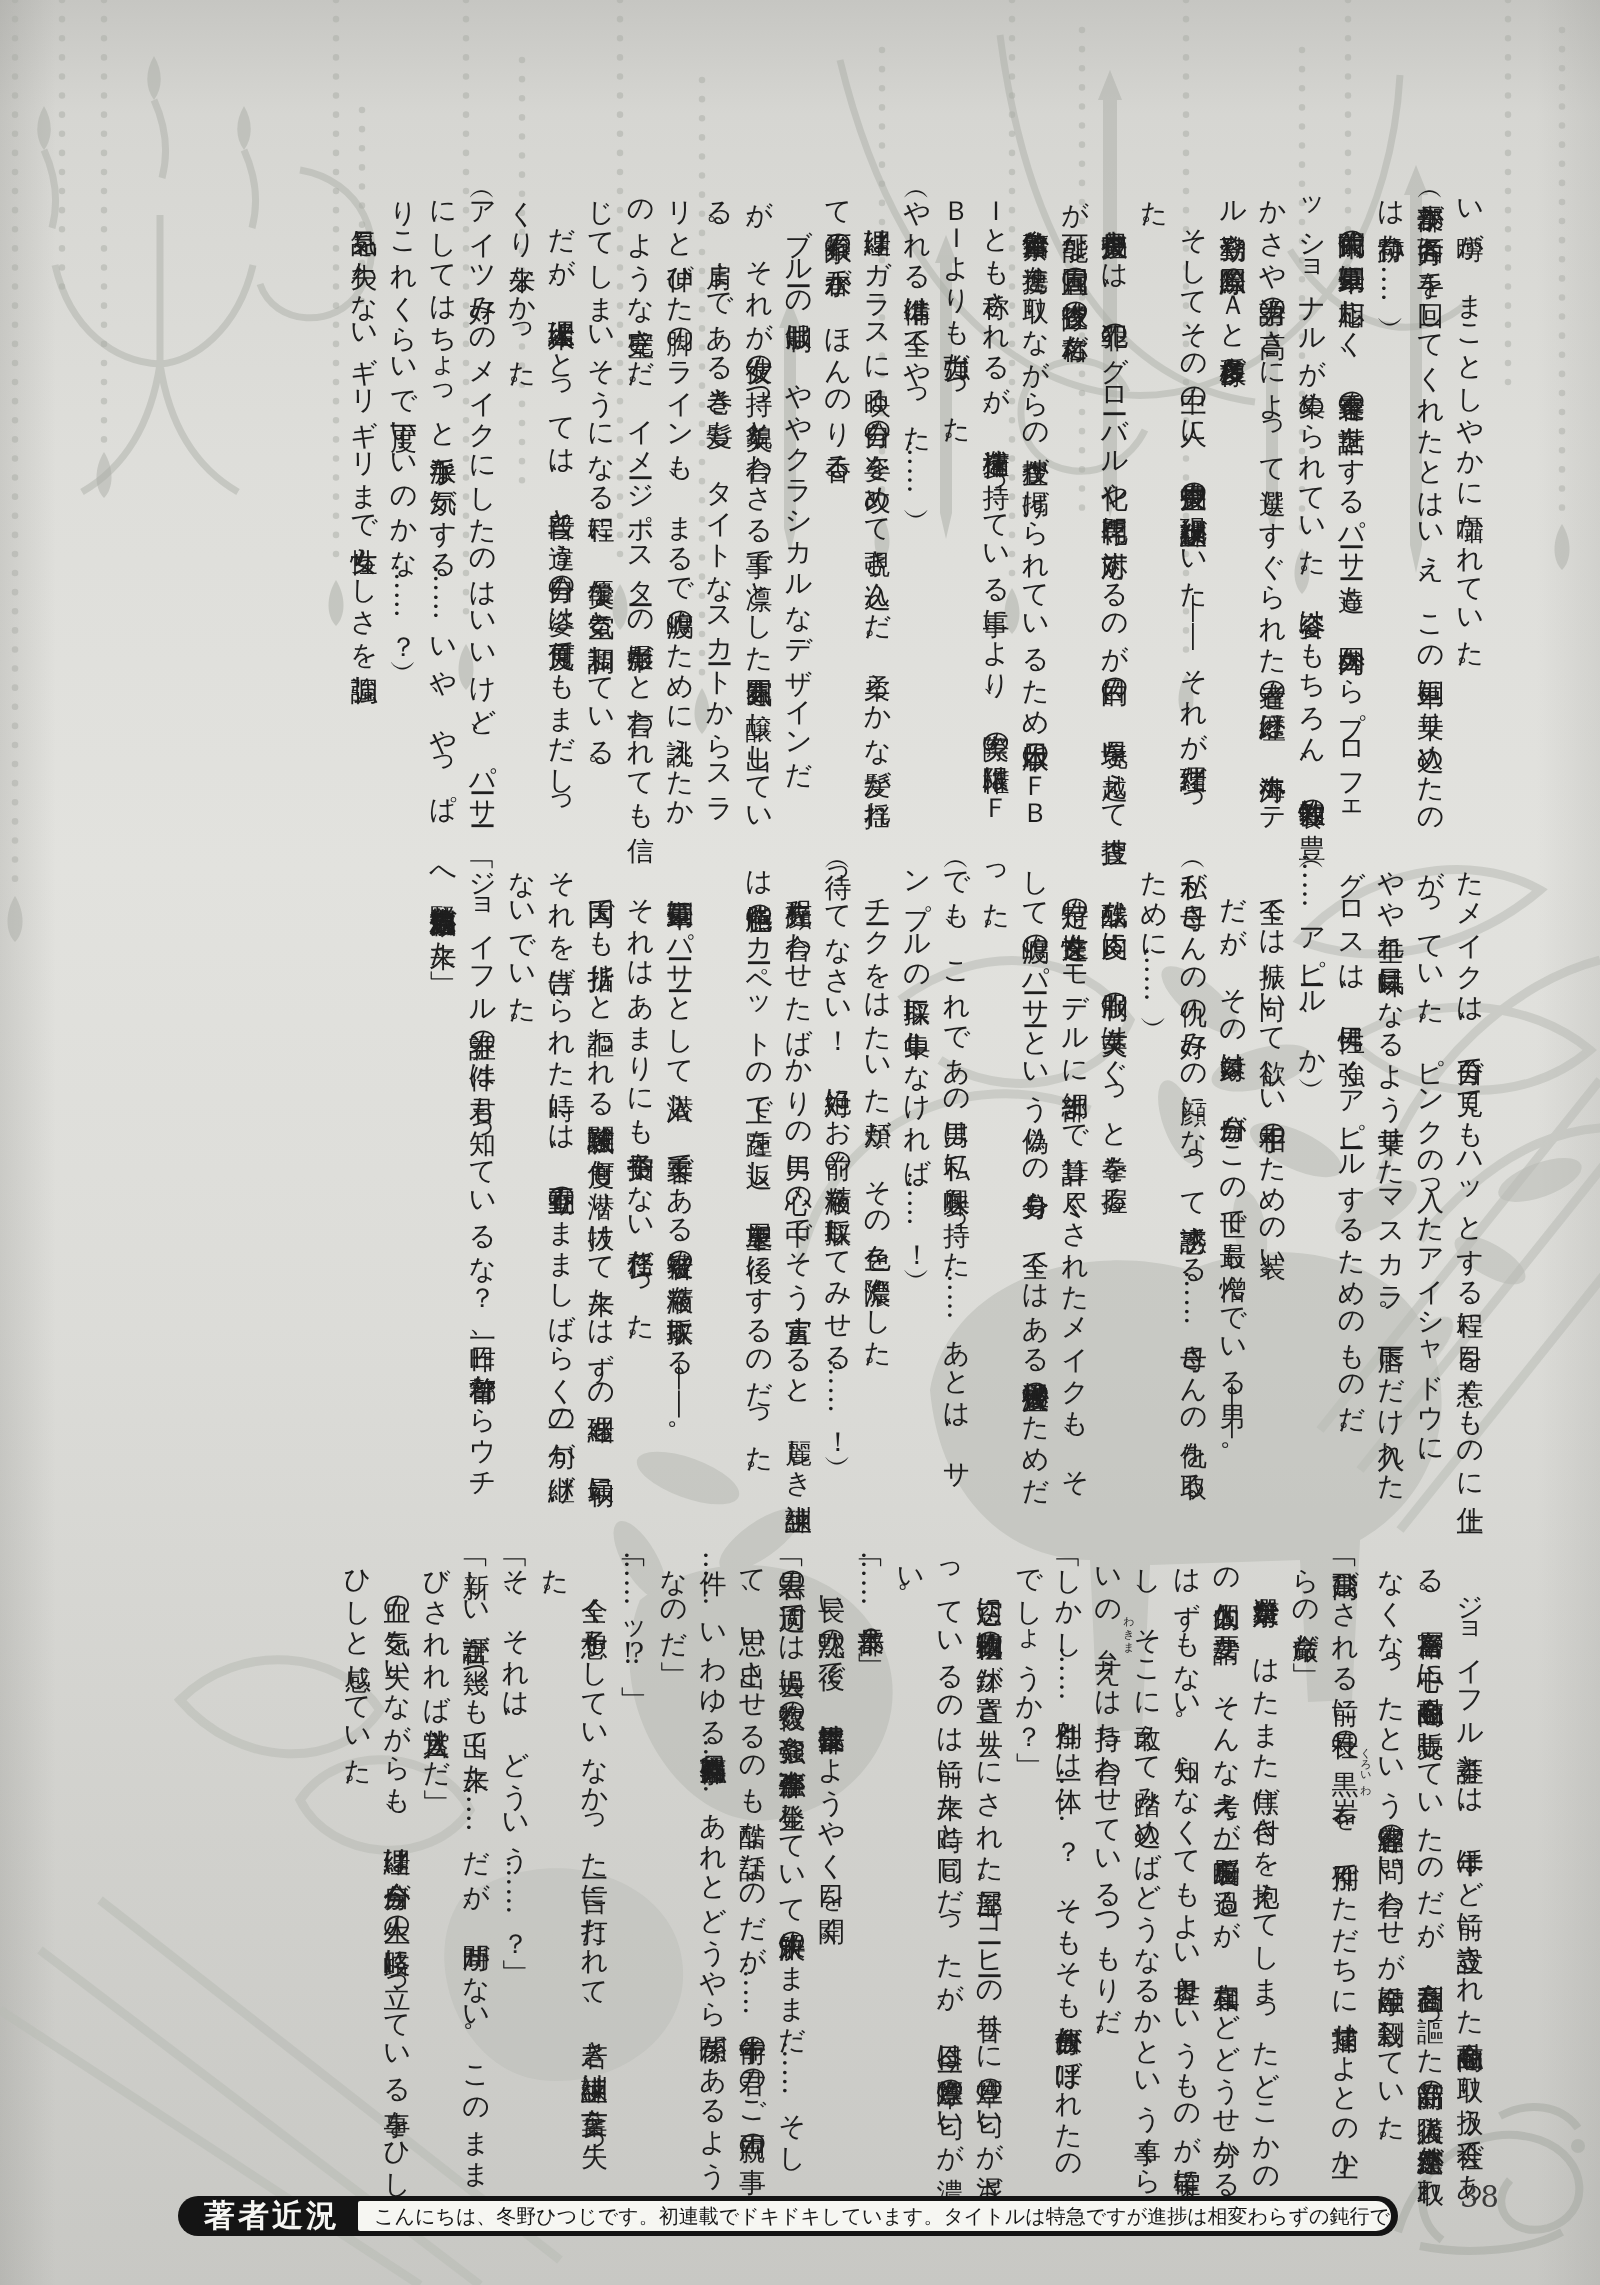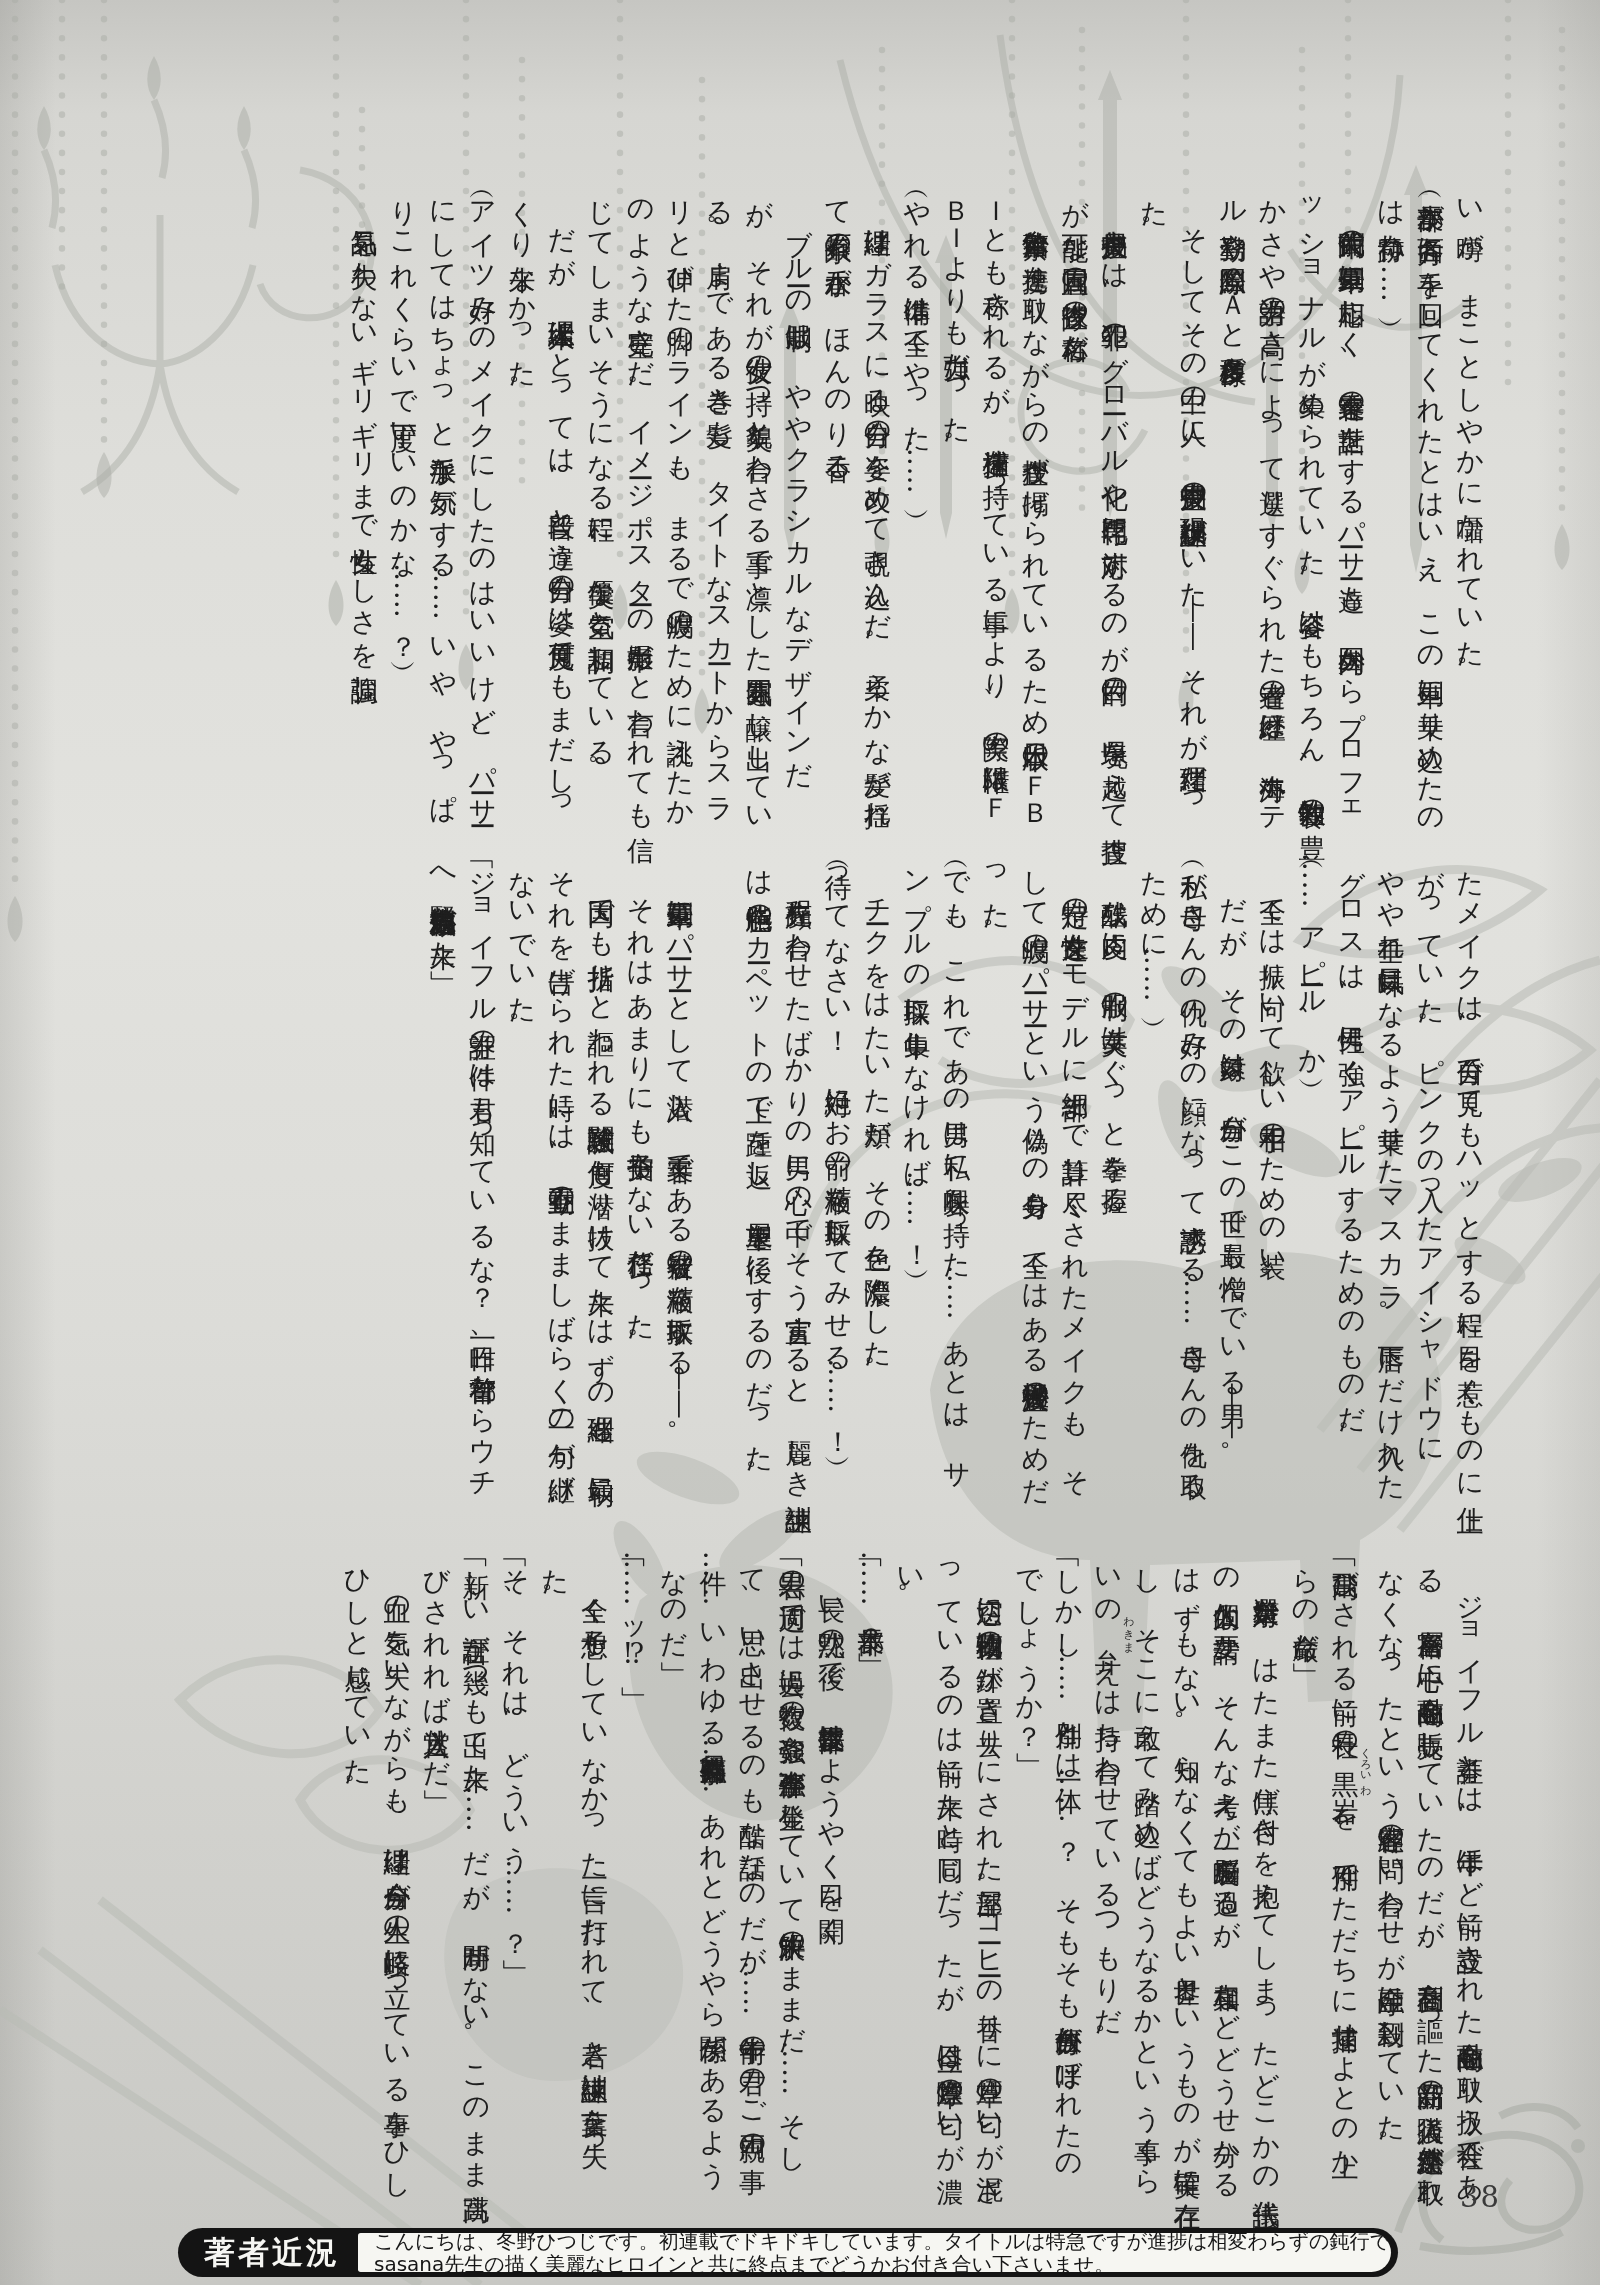--- a/index.html
+++ b/index.html
@@ -17,23 +17,23 @@
     font-size:27px;line-height:39.5px;letter-spacing:0.8px;color:#1e1e1e;
   }
   .band-1{top:182px;}
   .band-2{top:852px;}
   .band-3{top:1550px;}
   .band p{margin:0;}
   .band p.indent{text-indent:1em;}
   .band p.gap{margin-block-start:39.5px;}
   ruby rt{font-size:11px;letter-spacing:0;}
   .footer{
-    position:absolute;left:178px;top:2196px;width:1220px;height:49px;z-index:4;
+    position:absolute;left:178px;top:2196px;width:1220px;height:40px;z-index:4;
     background:#141414;border-radius:28px;display:flex;align-items:stretch;
-    padding:5px 7px 5px 0;box-sizing:border-box;margin-top:32px;
+    padding:5px 7px 5px 0;box-sizing:border-box;
   }
   .footer-label{
     color:#f6f6f3;font-family:"DejaVu Sans","Liberation Sans",sans-serif;
     font-weight:bold;font-size:31px;letter-spacing:3px;
     display:flex;align-items:center;padding:0 18px 0 26px;white-space:nowrap;
   }
   .footer-box{
     background:#f6f6f2;flex:1;border-radius:3px 22px 22px 3px;
     padding:2px 16px;display:flex;flex-direction:column;justify-content:center;
     font-family:"DejaVu Sans","Liberation Sans",sans-serif;
@@ -194,17 +194,16 @@
     <p class="indent">全く予想もしていなかった一言に打たれて、若き訓練生は言葉を失った。</p>
     <p class="">「そ、それは、どういう……？」</p>
     <p class="">「新しい証言が幾つも出て来た……だが、時間がない。このまま高跳びされれば迷宮入りだ」</p>
     <p class="indent">血の気を失いながらも、理緒は今自分が人生の岐路に立っている事をひしひしと感じていた。</p>
   </div>
 
 <div class="footer">
   <div class="footer-label">著者近況</div>
   <div class="footer-box">
     <div>こんにちは、冬野ひつじです。初連載でドキドキしています。タイトルは特急ですが進捗は相変わらずの鈍行です。長い旅とはなりますが、</div>
-    <div>sasana先生の描く美麗なヒロインと共に終点までどうかお付き合い下さいませ。</div>
   </div>
 </div>
 
 <div class="page-number">38</div>
 
 </body></html>

